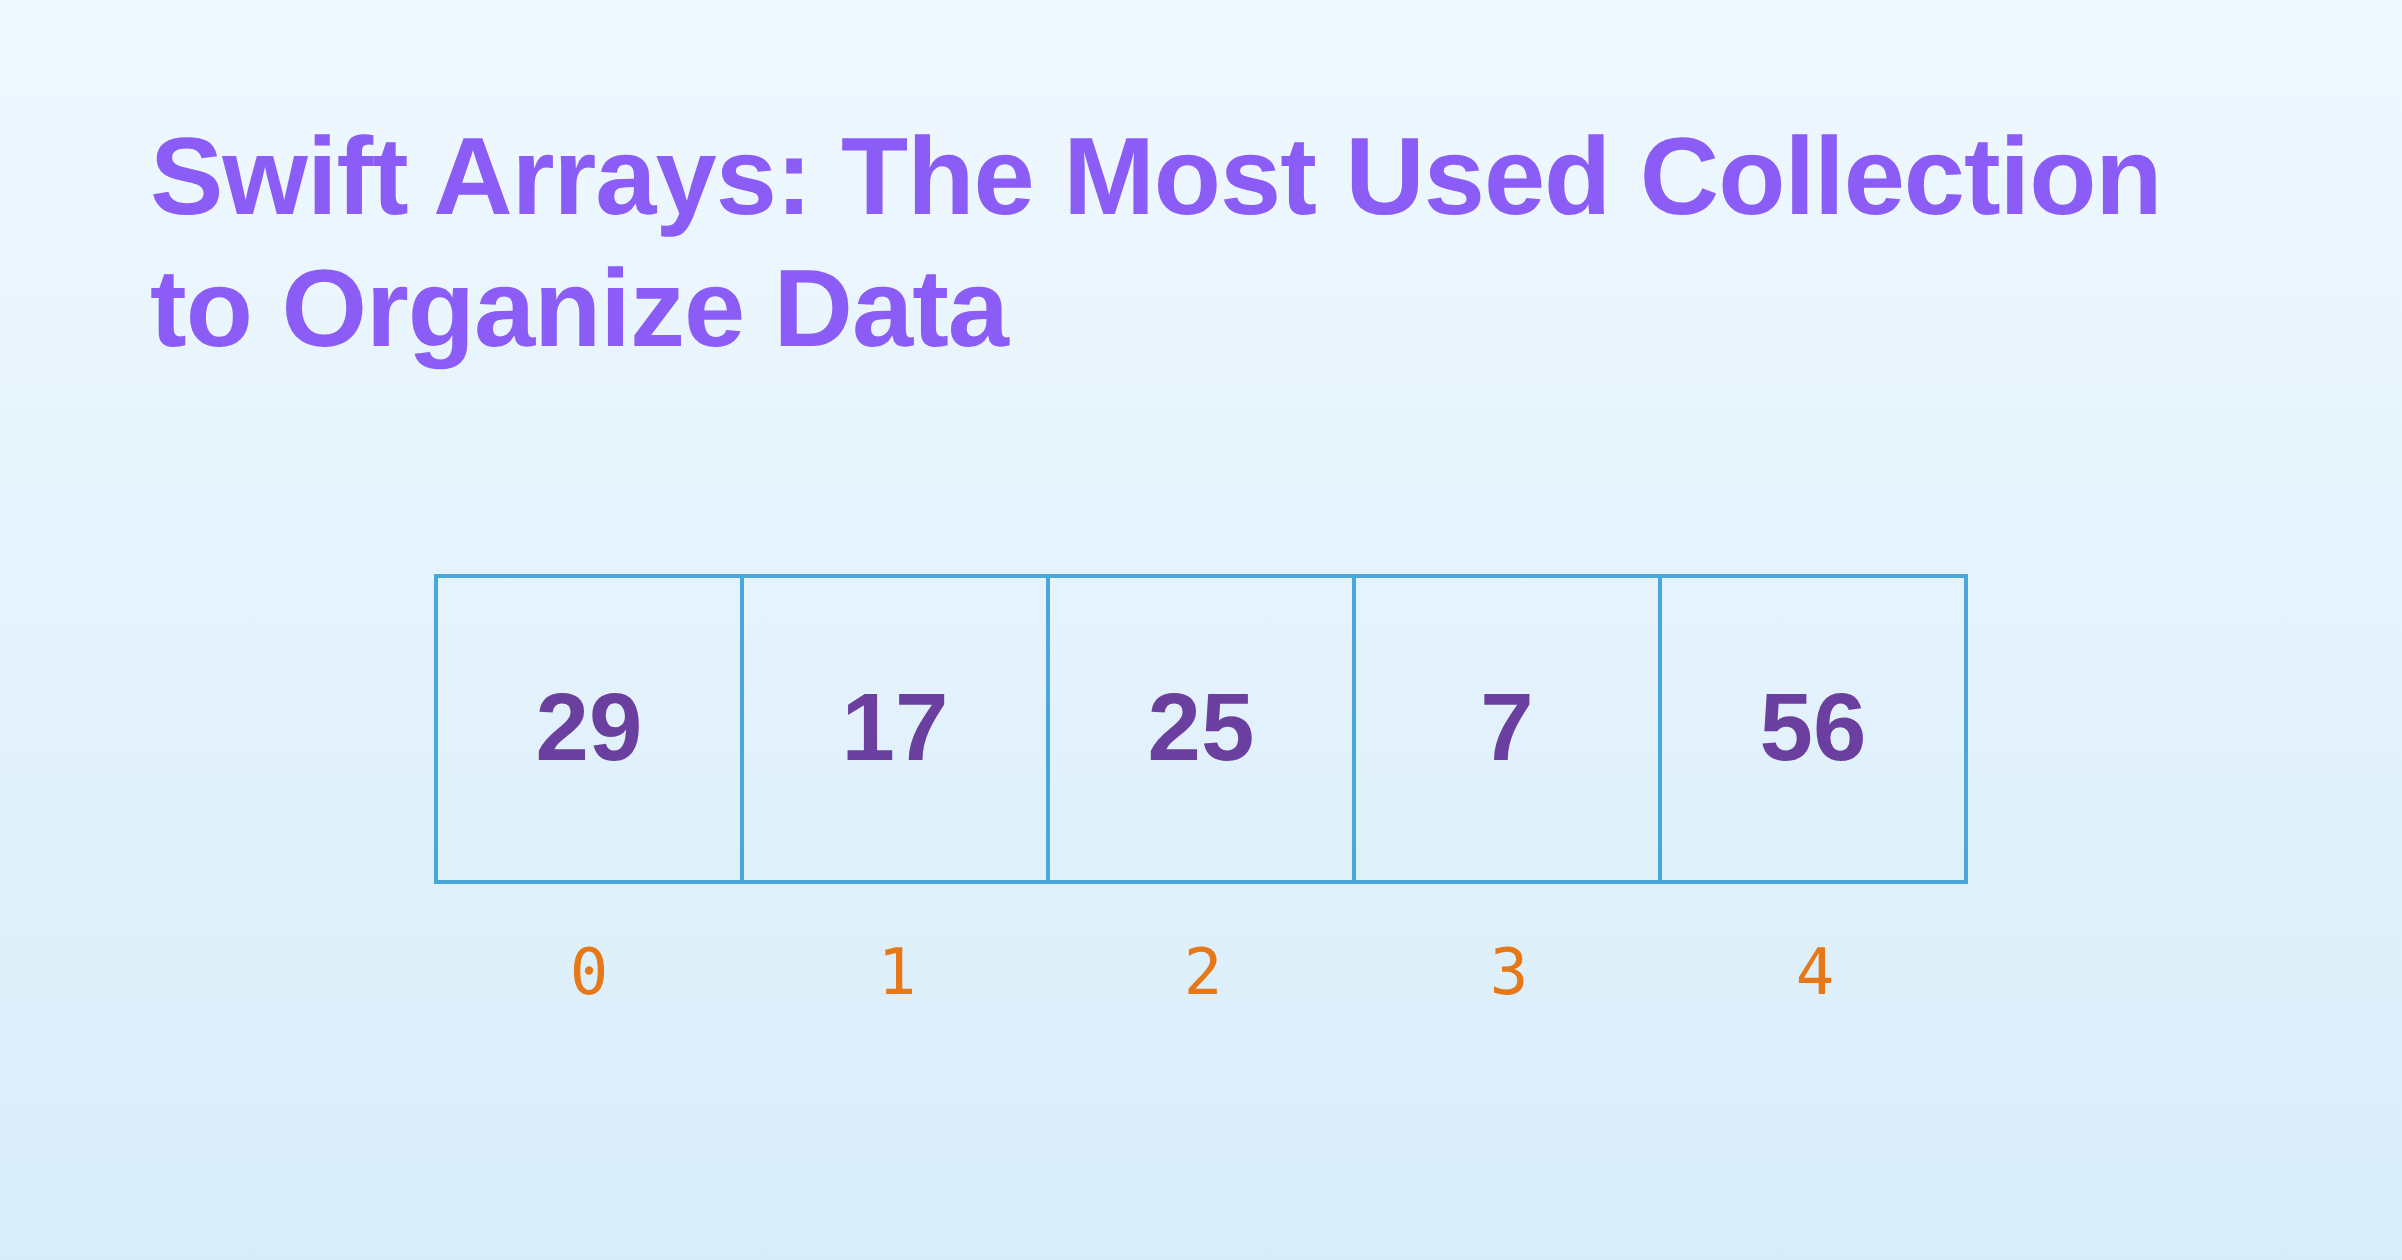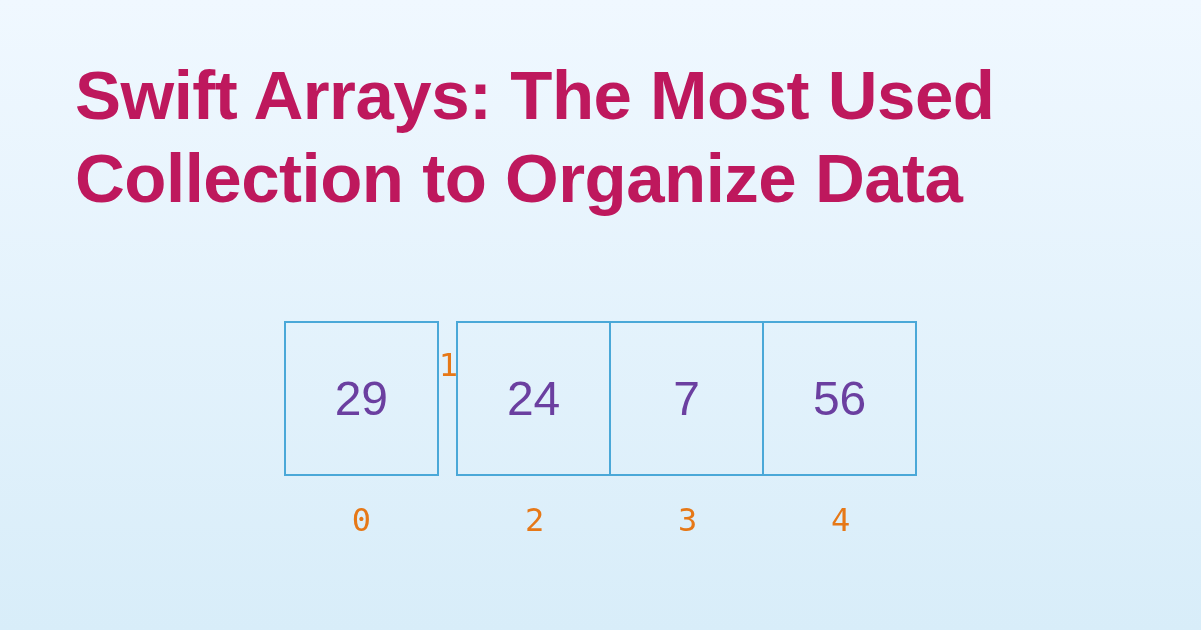--- a/index.html
+++ b/index.html
@@ -8,23 +8,23 @@
       box-sizing: border-box;
     }
     body {
       width: 1201px;
       height: 630px;
       background: linear-gradient(180deg, #f0f8ff 0%, #d8edf9 100%);
       font-family: -apple-system, BlinkMacSystemFont, 'Segoe UI', Helvetica, Arial, sans-serif;
       padding: 55px 75px;
     }
     .title {
-      font-size: 69px;
+      font-size: 55px;
       font-weight: 700;
-      color: #be185d;
+      color: #8b5cf6;
       line-height: 1.2;
       letter-spacing: -0.5px;
     }
     .array-container {
       display: flex;
       justify-content: center;
       margin-top: 100px;
     }
     .array-cells {
       display: flex;
@@ -36,21 +36,21 @@
     }
     .cell {
       width: 155px;
       height: 155px;
       border: 2px solid #4aa8d8;
       display: flex;
       align-items: center;
       justify-content: center;
       font-size: 48px;
       color: #6b3fa0;
-      font-weight: 400;
+      font-weight: 700;
       margin-left: -2px;
     }
     .cell-wrapper:first-child .cell {
       margin-left: 0;
     }
     .index {
       margin-top: 25px;
       font-family: 'Menlo', 'Monaco', monospace;
       font-size: 32px;
       color: #e67817;
@@ -62,24 +62,25 @@
 
 <h1 class="title">Swift Arrays: The Most Used Collection to Organize Data</h1>
 
 <div class="array-container">
   <div class="array-cells">
     <div class="cell-wrapper">
       <div class="cell">29</div>
       <div class="index">0</div>
     </div>
     <div class="cell-wrapper">
+      <div class="cell">17</div>
       <div class="index">1</div>
     </div>
     <div class="cell-wrapper">
-      <div class="cell">24</div>
+      <div class="cell">25</div>
       <div class="index">2</div>
     </div>
     <div class="cell-wrapper">
       <div class="cell">7</div>
       <div class="index">3</div>
     </div>
     <div class="cell-wrapper">
       <div class="cell">56</div>
       <div class="index">4</div>
     </div>

